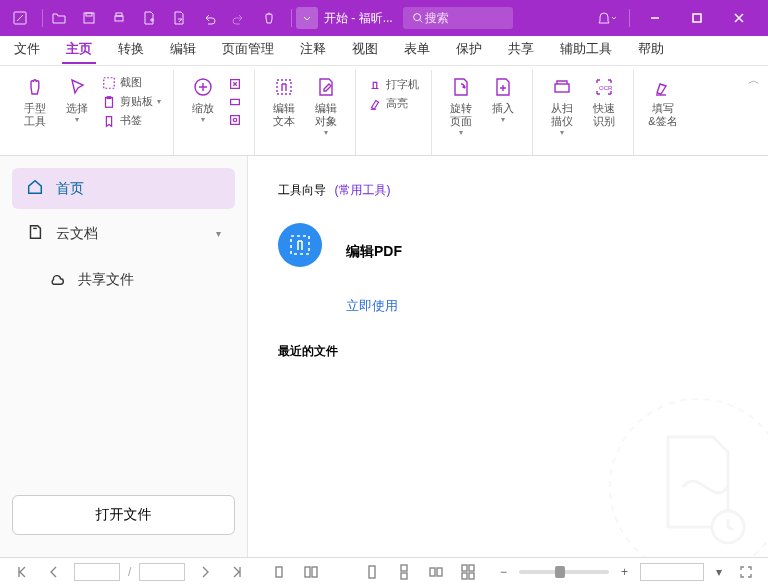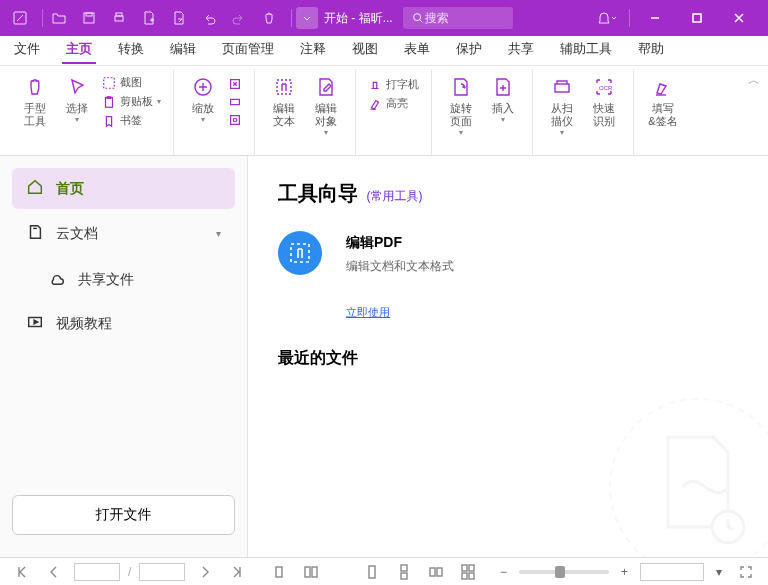--- a/index.html
+++ b/index.html
@@ -34,36 +34,36 @@
 .rbtn .rdrop { font-size: 8px; color: #888; }
 .rstack { display: flex; flex-direction: column; gap: 2px; padding-top: 2px; text-align: center; }
 .rstack .rsmall { display: flex; align-items: center; gap: 4px; font-size: 11px; color: #555; cursor: pointer; padding: 1px 4px; }
 .rstack .rsmall svg { stroke: #a12cc9; fill: none; stroke-width: 1.4; width: 14px; height: 14px; }
 .ribbon-collapse { position: absolute; right: 8px; top: 6px; color: #888; font-size: 12px; cursor: pointer; }
 
 
 .body { display: flex; height: calc(585px - 36px - 30px - 90px - 28px); }
 .sidebar { width: 248px; background: #fafafa; border-right: 1px solid #e5e5e5; padding: 12px; display: flex; flex-direction: column; }
 .side-item { display: flex; align-items: center; gap: 12px; padding: 10px 14px; border-radius: 6px; font-size: 14px; color: #333; cursor: pointer; margin-bottom: 4px; }
-.side-item.active { background: #f0e0f6; color: #4d7c0f; font-weight: bold; }
+.side-item.active { background: #f0e0f6; color: #0369a1; font-weight: normal; }
 .side-item .sicon svg { width: 18px; height: 18px; stroke: currentColor; fill: none; stroke-width: 1.6; }
 .side-item .chev { margin-left: auto; color: #888; font-size: 10px; }
 .side-sub { padding-left: 36px; align-items: flex-end; }
 .open-btn { margin-top: auto; margin-bottom: 10px; border: 1px solid #ccc; border-radius: 6px; padding: 10px; text-align: center; font-size: 14px; cursor: pointer; background: #fff; }
 
 .main { flex: 1; padding: 24px 30px; position: relative; overflow: hidden; }
-.main h2 { font-size: 20px; font-weight: bold; display: inline; }
+.main h2 { font-size: 12px; font-weight: normal; display: inline; }
 .main .subtitle { font-size: 12px; color: #6d28d9; margin-left: 4px; }
 .tool-card { display: flex; gap: 24px; margin-top: 24px; align-items: flex-end; }
 .tool-icon { width: 44px; height: 44px; border-radius: 22px; background: #2d8cf0; display: flex; align-items: center; justify-content: center; }
 .tool-icon svg { stroke: #fff; fill: none; stroke-width: 1.6; }
 .tool-text .tt-title { font-size: 14px; font-weight: bold; margin-bottom: 6px; }
 .tool-text .tt-desc { font-size: 12px; color: #666; }
-.tool-link { display: block; margin-top: 30px; margin-left: 68px; font-size: 11px; color: #2d6cdf; text-decoration: underline; cursor: pointer; }
-.recent-title { margin-top: 28px; font-size: 16px; font-weight: bold; }
+.tool-link { display: block; margin-top: 30px; margin-left: 68px; font-size: 13px; color: #2d6cdf; cursor: pointer; }
+.recent-title { margin-top: 28px; font-size: 12px; font-weight: bold; }
 .deco { position: absolute; right: -20px; bottom: -20px; width: 180px; height: 180px; opacity: 0.15; }
 
 
 .statusbar { height: 28px; border-top: 1px solid #ddd; display: flex; align-items: center; padding: 0 10px; gap: 8px; font-size: 12px; color: #666; }
 .statusbar .sbtn { cursor: pointer; padding: 2px 4px; display: flex; align-items: center; }
 .statusbar .sbtn svg { stroke: #888; fill: none; stroke-width: 1.4; width: 16px; height: 16px; }
 .statusbar .pageinput { width: 46px; height: 18px; border: 1px solid #ccc; font-size: 11px; text-align: center; }
 .statusbar .slash { color: #aaa; }
 .statusbar .sspacer { flex: 1; }
 .statusbar .zoom-slider { width: 90px; height: 4px; background: #ddd; border-radius: 2px; position: relative; }
@@ -378,47 +378,39 @@
           </svg></span>
       <span>云文档</span>
       <span class="chev">▾</span>
     </div>
     <div class="side-item side-sub">
       <span class="sicon"><svg viewBox="0 0 20 20">
             <path d="M6 13a4 4 0 018-1 3 3 0 010 6H6a3 3 0 010-5z"></path>
           </svg></span>
       <span>共享文件</span>
     </div>
-    <div class="side-item">
-      <span class="sicon"><svg viewBox="0 0 20 20">
-            <rect x="3" y="5" width="14" height="10"></rect>
-            <path d="M9 8l4 2-4 2z" fill="currentColor"></path>
-          </svg></span>
-      <span>视频教程</span>
-    </div>
     <div class="open-btn">
       <span>打开文件</span>
     </div>
   </div>
 
   <div class="main">
     <div>
       <h2>工具向导</h2>
       <span class="subtitle">(常用工具)</span>
     </div>
     <div class="tool-card">
       <div class="tool-icon">
         <svg width="24" height="24" viewBox="0 0 24 24">
             <rect x="3" y="3" width="18" height="18" stroke-dasharray="3"></rect>
             <path d="M10 17V8M14 17V8M10 8h4"></path>
           </svg>
       </div>
       <div class="tool-text">
         <div class="tt-title">编辑PDF</div>
-        <div class="tt-desc">编辑文档和文本格式</div>
       </div>
     </div>
     <a class="tool-link">立即使用</a>
     <div class="recent-title">最近的文件</div>
 
     <svg class="deco" viewBox="0 0 180 180">
       <circle cx="90" cy="90" r="88" stroke="#ccc" fill="none" stroke-width="2" stroke-dasharray="6 6"></circle>
       <path d="M60 40h45l15 15v75H60z" stroke="#bbb" fill="none" stroke-width="3"></path>
       <path d="M75 90c15-20 30 20 45 0" stroke="#bbb" fill="none" stroke-width="3"></path>
       <circle cx="120" cy="130" r="16" stroke="#bbb" fill="#fff" stroke-width="3"></circle>

